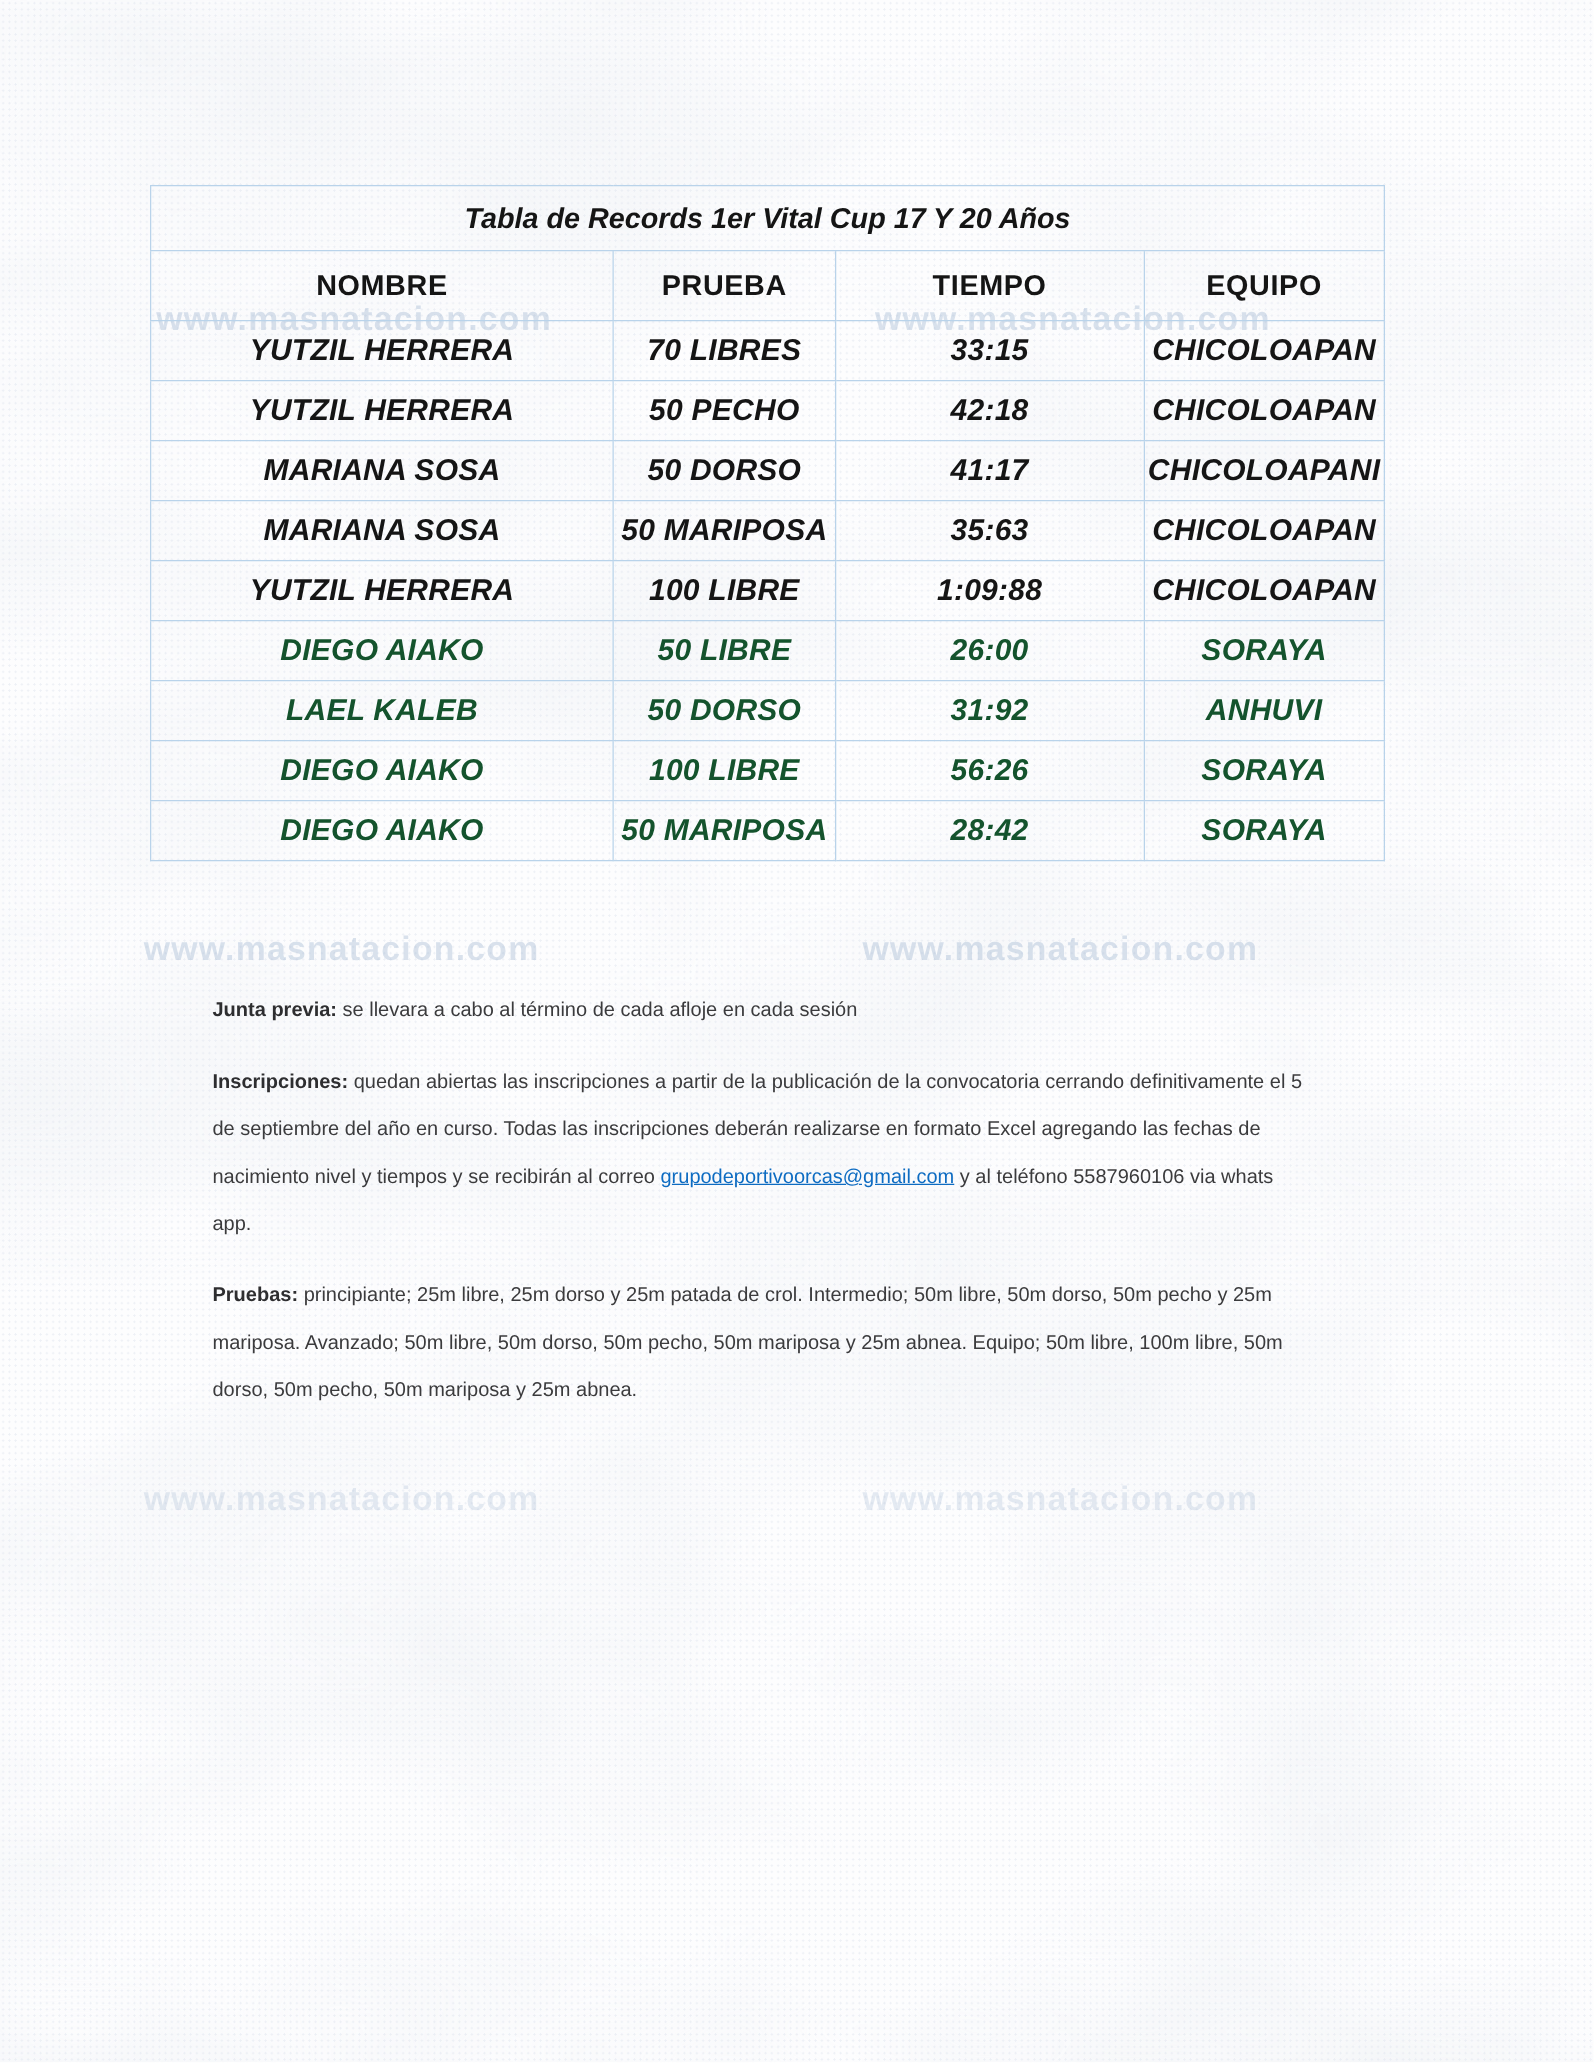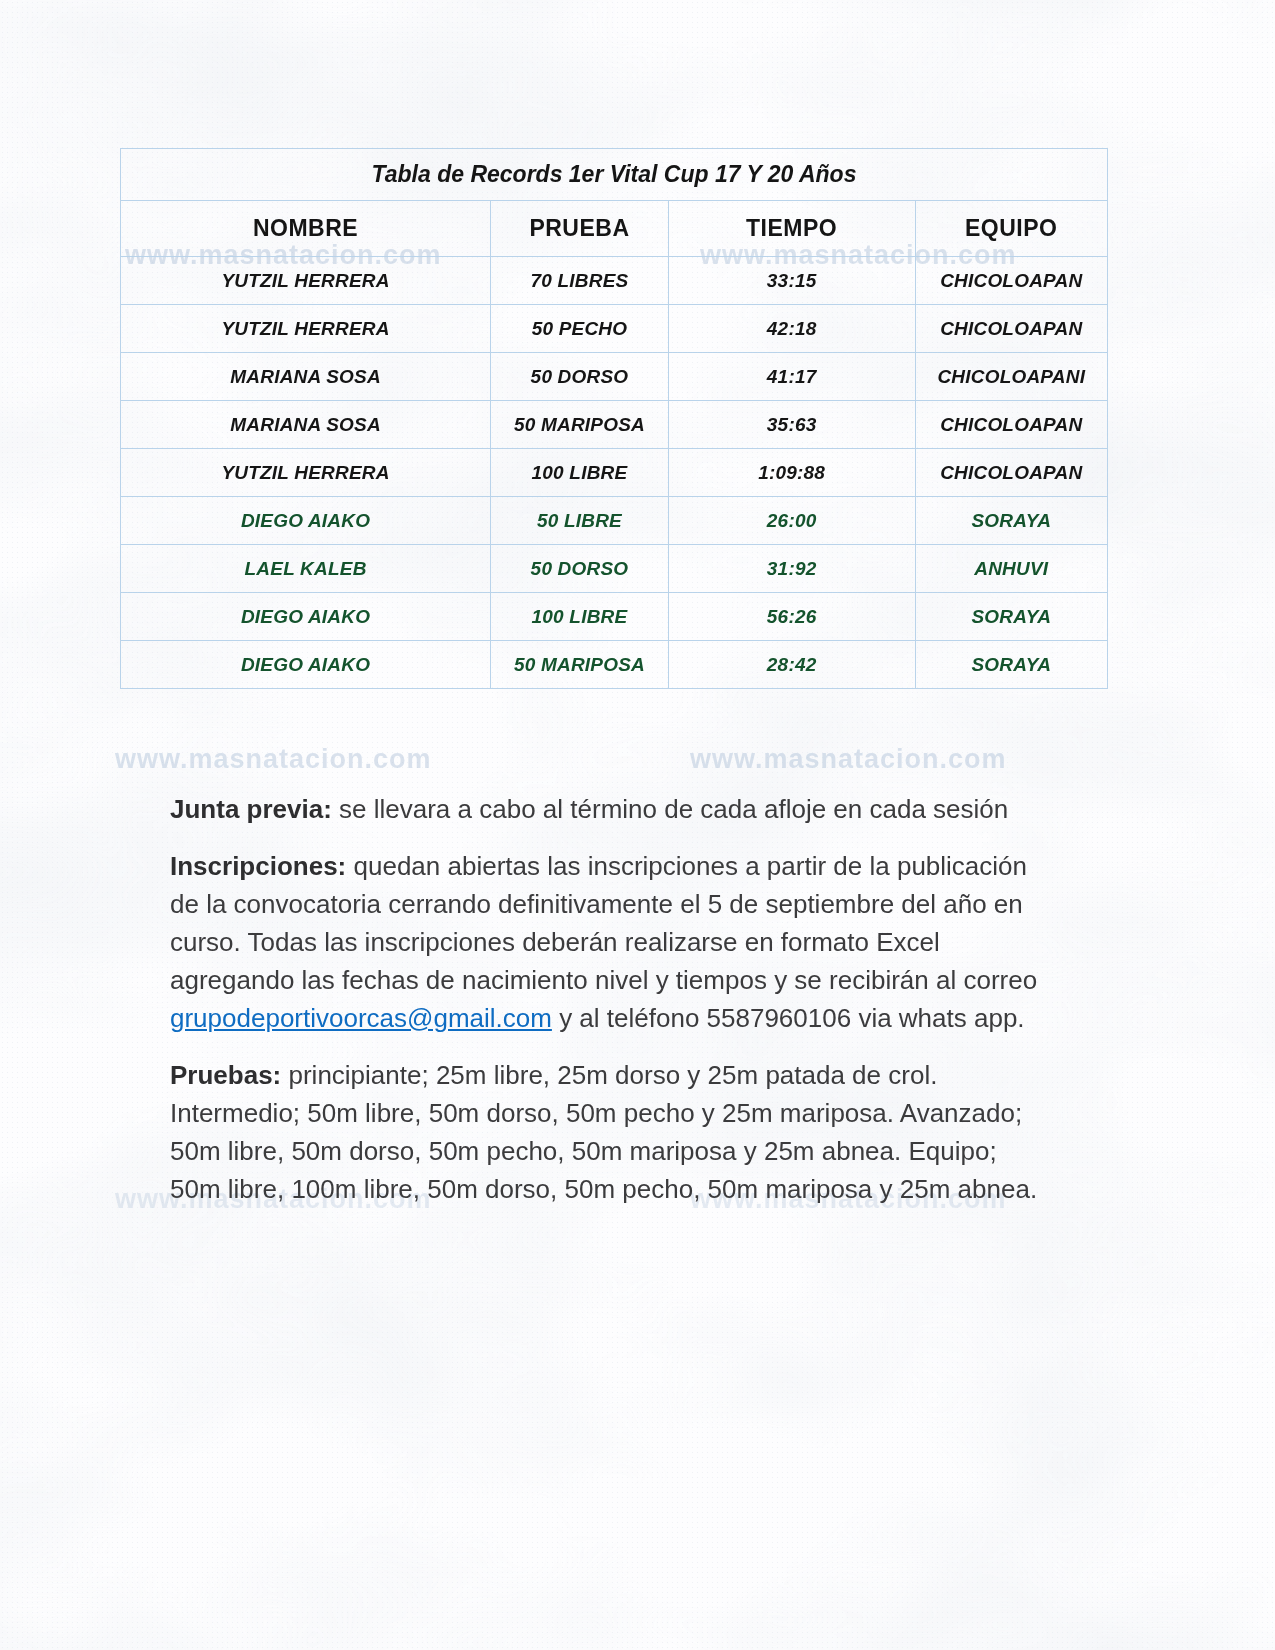--- a/index.html
+++ b/index.html
@@ -65,35 +65,35 @@
     color:#111;
   }
   tr.cols th {
     height:56px;
     font-size:23px;
     font-weight:bold;
     letter-spacing:.5px;
   }
   tbody td {
     height:48px;
-    font-size:19px;
+    font-size:24px;
     font-weight:bold;
     font-style:italic;
     letter-spacing:.2px;
   }
   tbody tr.red td { color:#14532d; }
   tbody tr.black td { color:#151515; }
 
   
   .content {
     position:absolute;
     left:170px; top:790px;
     width:875px;
     z-index:2;
-    font-size:26px;
+    font-size:16px;
     line-height:38px;
     color:#3b3b3d;
   }
   .content p { margin-bottom:19px; }
   .content b { color:#2e2e30; }
   a.email-link {
     color:#0e6cc2;
     text-decoration:underline;
     cursor:pointer;
   }

